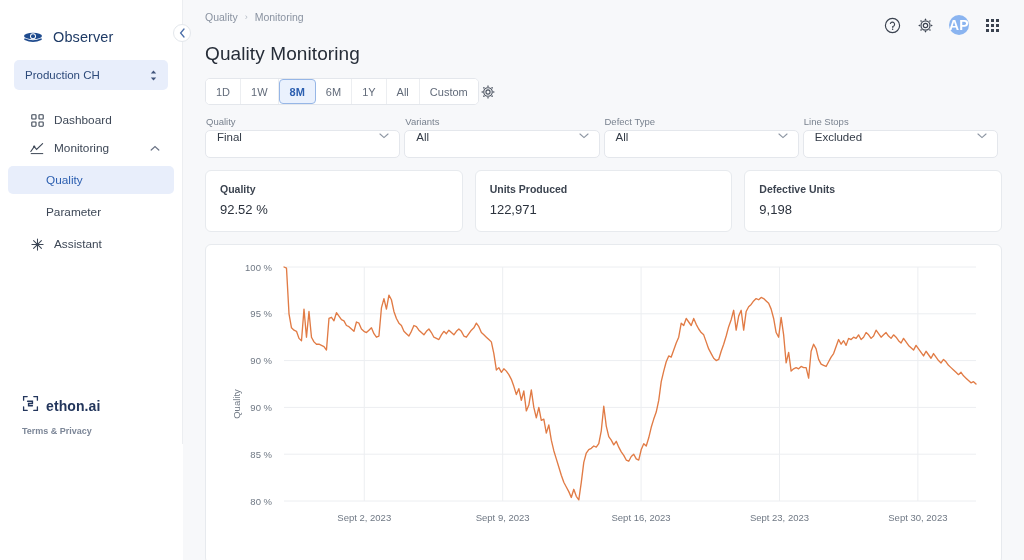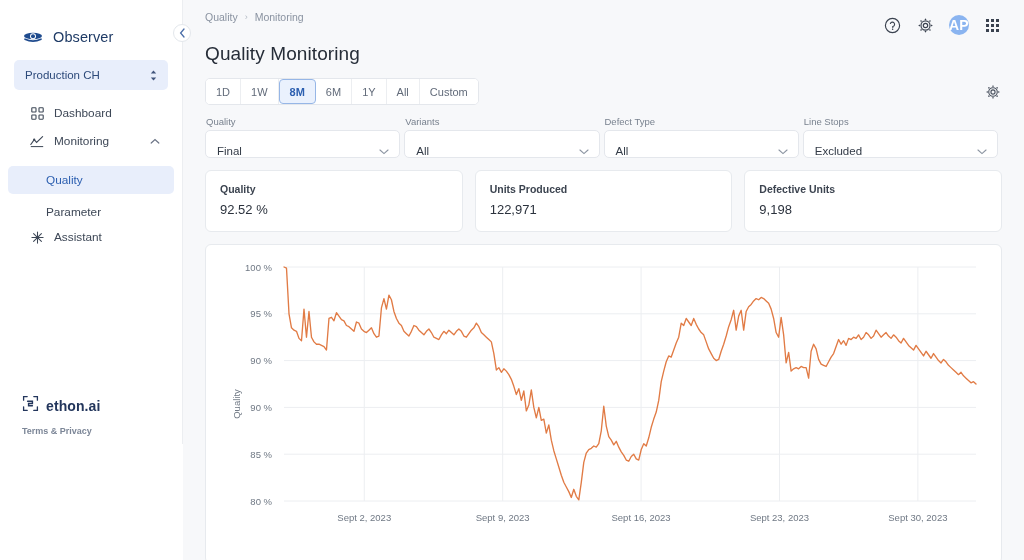--- a/index.html
+++ b/index.html
@@ -31,21 +31,21 @@
     margin: 6px 14px 0 14px;
     height: 30px; background: #e8eefb; border-radius: 5px;
     display: flex; align-items: center; justify-content: space-between;
     padding: 0 10px 0 11px;
     font-size: 11.5px; color: #2d4a7a;
   }
   .updown { display:flex; flex-direction:column; align-items:center; gap:2px; color:#41557c;}
 
   .nav { margin-top: 16px; }
   .nav-item {
-    height: 28px; display: flex; 
+    height: 28px; display: flex; align-items: center;
     padding: 0 14px 0 22px; gap: 10px;
     font-size: 11.8px; color: #3d4756;
     margin: 0 8px; border-radius: 5px;
   }
   .nav-item .ic { width: 14px; height: 14px; display:flex; align-items:center; justify-content:center; color:#3d4756;}
   .nav-item .chev { margin-left: auto; color:#6a7385; }
   .sub-item {
     height: 28px; display: flex; align-items: center;
     padding-left: 38px; font-size: 11.8px; color: #3d4756;
     margin: 4px 8px; border-radius: 5px;
@@ -83,41 +83,41 @@
   .avatar {
     width: 20px; height: 20px; border-radius:50%;
     background:#8ab4f0; color:#fff; font-size:14px;
     display:flex; align-items:center; justify-content:center; font-weight:700;
     letter-spacing:.2px;
   }
   .grid-icon { display:grid; grid-template-columns: repeat(3, 3px); grid-gap:2px;}
   .grid-icon i { width:3px; height:3px; background:#3a424f; display:block;}
 
   
-  .range-row { display:flex; align-items:center; justify-content:space-between; padding: 13px 22px 0 22px;}
+  .range-row { display:flex; align-items:center; justify-content:flex-start; padding: 13px 22px 0 22px;}
   .range-group { display:flex; border:1px solid #e4e7ec; border-radius:5px; overflow:hidden; background:#fff;}
   .range-btn {
     height: 25px; min-width: 33px; padding: 0 10px;
     display:flex; align-items:center; justify-content:center;
     font-size: 11px; color:#626b7a; border-right: 1px solid #eceef1;
     background:#fff;
   }
   .range-btn:last-child { border-right: none; }
   .range-btn.active {
     color:#2c5fb0; font-weight:700; background:#eaf1fd;
     border: 1px solid #96b6e6; border-radius: 4px; height: 25px;
   }
 
   
   .filters { display:flex; gap:0; padding: 11px 22px 0 22px;}
   .filter { width: 200px; margin-right: 4px; }
   .filter-label { font-size: 9.5px; color:#79828f; margin-bottom: 3px; padding-left:1px;}
   .select {
     height: 28px; background:#fff; border:1px solid #e4e7ec; border-radius:5px;
-    display:flex; align-items:flex-end; justify-content:space-between;
+    display:flex; align-items:flex-start; justify-content:space-between;
     padding: 0 10px 0 11px; font-size: 11.5px; color:#333b47;
   }
   .select .cv { color:#8d96a3; font-size: 9px; }
 
   
   .cards { display:flex; gap:12px; padding: 12px 22px 0 22px;}
   .card {
     flex:1; background:#fff; border:1px solid #e7eaee; border-radius:6px;
     padding: 12px 14px 14px 14px; height: 62px;
   }

